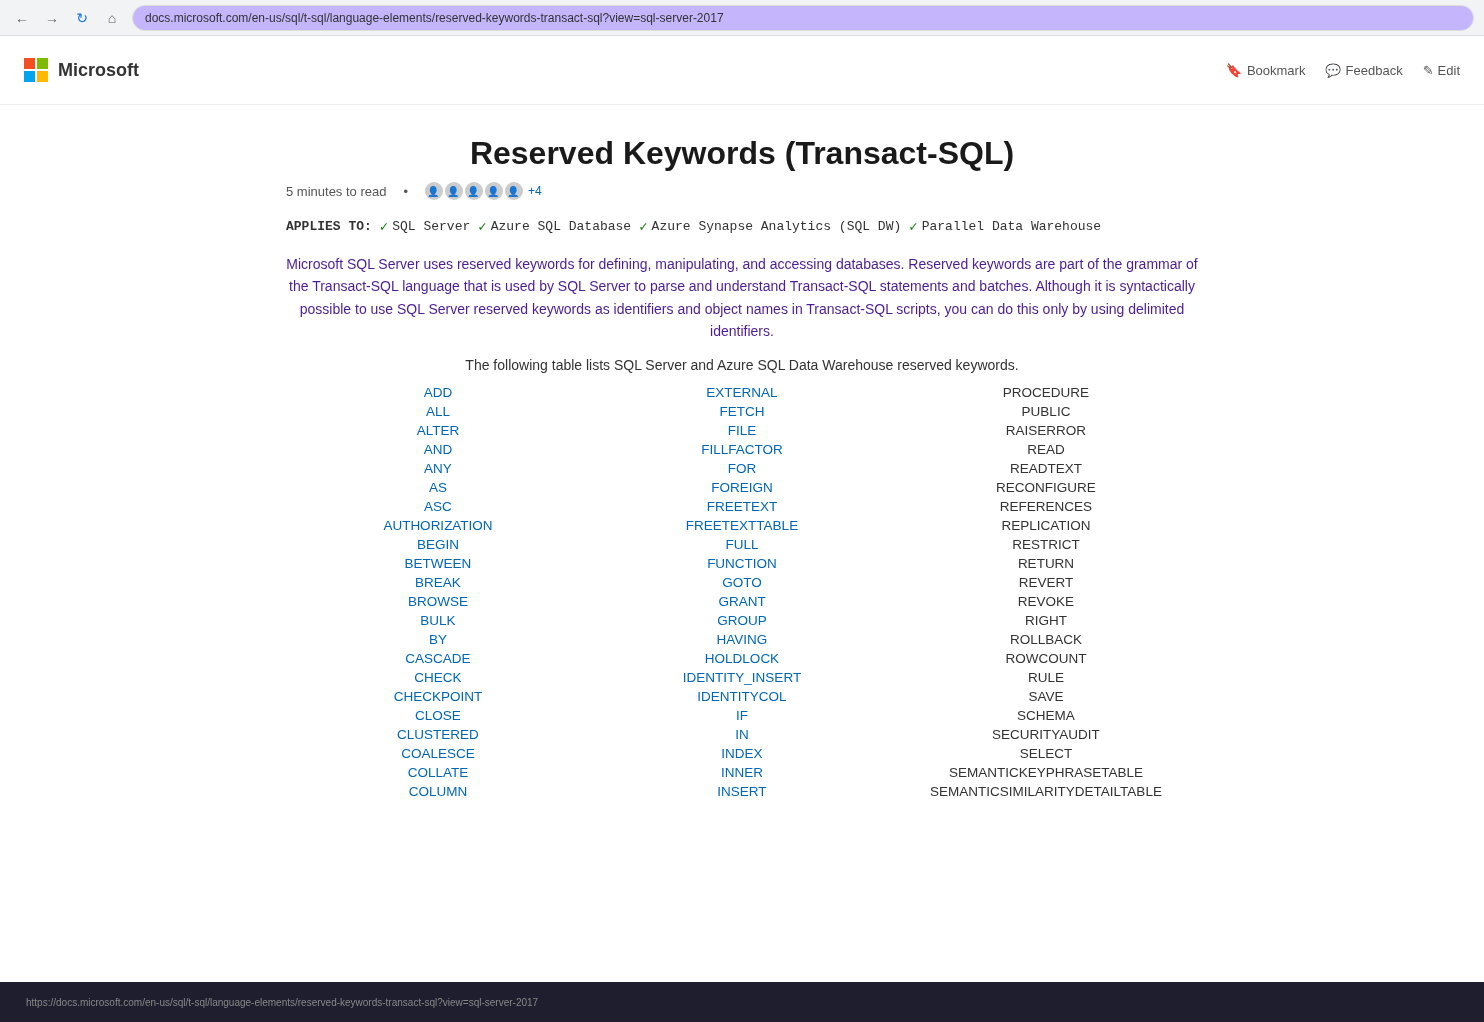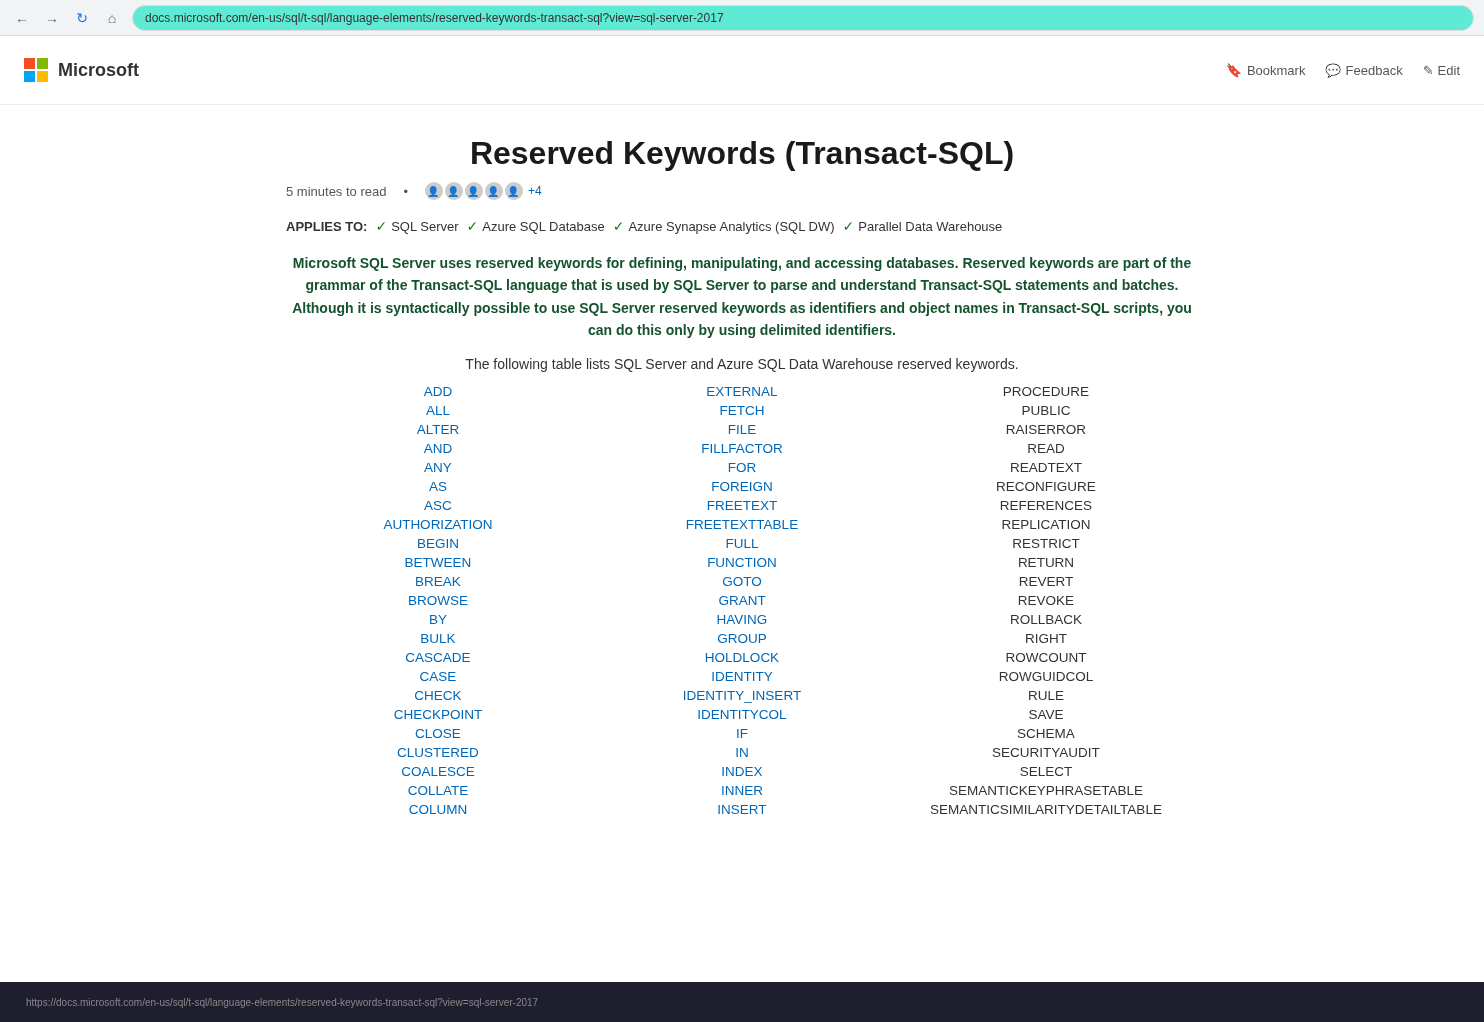--- a/index.html
+++ b/index.html
@@ -27,21 +27,21 @@
       cursor: pointer;
       display: flex; align-items: center; justify-content: center;
       background: transparent;
       font-size: 14px;
       color: #5f6368;
     }
     .refresh-icon { color: #1a73e8; }
     .address-bar {
       flex: 1;
       height: 26px;
-      background: #5eead4;
+      background: #c4b5fd;
       border: 1px solid #ddd;
       border-radius: 13px;
       padding: 0 12px;
       font-size: 12px;
       color: #333;
       outline: none;
     }
 
     
     .top-nav {
@@ -109,40 +109,40 @@
       font-size: 10px;
       color: #555;
     }
     .applies-to {
       margin-bottom: 18px;
       display: flex;
       align-items: center;
       flex-wrap: wrap;
       gap: 8px;
       font-size: 13px;
+      font-family: Liberation Mono, monospace;
     }
     .applies-to strong {
       font-weight: 700;
       font-size: 13px;
     }
     .applies-item {
       display: flex;
       align-items: center;
       gap: 4px;
     }
     .check-icon {
       color: #107c10;
       font-size: 14px;
     }
     .desc-text {
       font-size: 14px;
       line-height: 1.6;
-      color: #14532d;
+      color: #4c1d95;
       margin-bottom: 14px;
-      font-weight: bold;
     }
     .table-intro {
       font-size: 14px;
       margin-bottom: 10px;
       color: #333;
     }
     .keywords-table {
       width: 100%;
       border-collapse: collapse;
       font-size: 13.5px;
@@ -314,40 +314,35 @@
           <td><a href="#" class="kw-link">BREAK</a></td>
           <td><a href="#" class="kw-link">GOTO</a></td>
           <td><span class="kw-plain">REVERT</span></td>
         </tr>
         <tr>
           <td><a href="#" class="kw-link">BROWSE</a></td>
           <td><a href="#" class="kw-link">GRANT</a></td>
           <td><span class="kw-plain">REVOKE</span></td>
         </tr>
         <tr>
+          <td><a href="#" class="kw-link">BULK</a></td>
+          <td><a href="#" class="kw-link">GROUP</a></td>
+          <td><span class="kw-plain">RIGHT</span></td>
+        </tr>
+        <tr>
           <td><a href="#" class="kw-link">BY</a></td>
           <td><a href="#" class="kw-link">HAVING</a></td>
           <td><span class="kw-plain">ROLLBACK</span></td>
         </tr>
         <tr>
-          <td><a href="#" class="kw-link">BULK</a></td>
-          <td><a href="#" class="kw-link">GROUP</a></td>
-          <td><span class="kw-plain">RIGHT</span></td>
-        </tr>
-        <tr>
           <td><a href="#" class="kw-link">CASCADE</a></td>
           <td><a href="#" class="kw-link">HOLDLOCK</a></td>
           <td><span class="kw-plain">ROWCOUNT</span></td>
         </tr>
         <tr>
-          <td><a href="#" class="kw-link">CASE</a></td>
-          <td><a href="#" class="kw-link">IDENTITY</a></td>
-          <td><span class="kw-plain">ROWGUIDCOL</span></td>
-        </tr>
-        <tr>
           <td><a href="#" class="kw-link">CHECK</a></td>
           <td><a href="#" class="kw-link">IDENTITY_INSERT</a></td>
           <td><span class="kw-plain">RULE</span></td>
         </tr>
         <tr>
           <td><a href="#" class="kw-link">CHECKPOINT</a></td>
           <td><a href="#" class="kw-link">IDENTITYCOL</a></td>
           <td><span class="kw-plain">SAVE</span></td>
         </tr>
         <tr>

